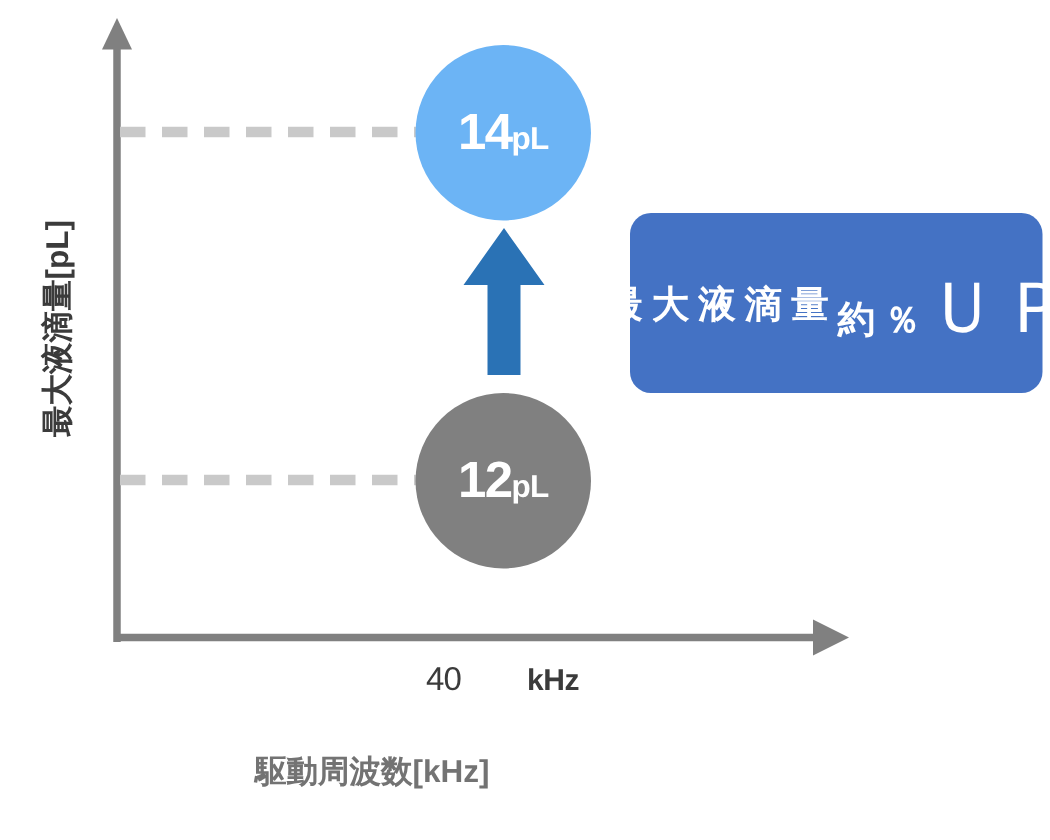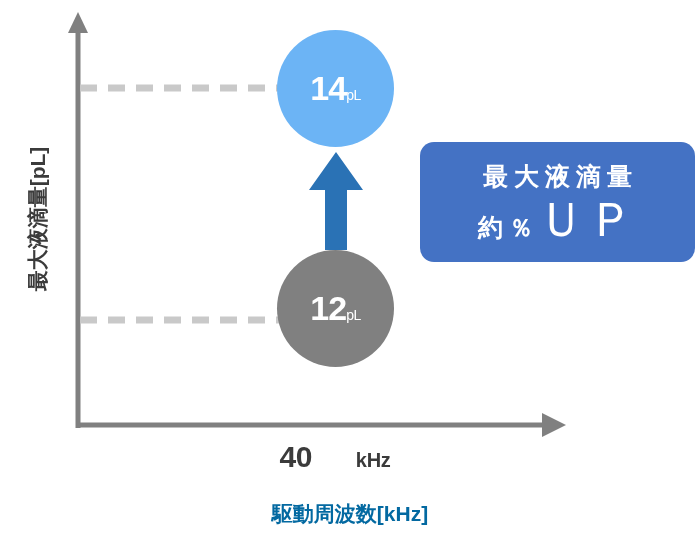--- a/index.html
+++ b/index.html
@@ -52,41 +52,40 @@
   .x-tick-label {
     position: absolute;
     left: 255px;
     top: 440px;
     width: 160px;
     text-align: center;
     color: #3b3b3b;
     white-space: nowrap;
   }
   .x-tick-label .tick-num {
-    font-size: 30px;
-    font-weight: bold;
+    font-size: 22px;
+    font-weight: normal;
     letter-spacing: -0.5px;
   }
   .x-tick-label .tick-unit {
     font-size: 20px;
     font-weight: bold;
     letter-spacing: -0.3px;
     margin-left: 44px;
   }
 
   
   .x-axis-title {
     position: absolute;
     left: 170px;
     top: 500px;
     width: 360px;
-    text-align: center;
     font-size: 21px;
     font-weight: bold;
-    color: #0369a1;
+    color: #737373;
     white-space: nowrap;
   }
 
   
   .bubble {
     position: absolute;
     border-radius: 50%;
     display: flex;
     align-items: center;
     justify-content: center;
@@ -97,48 +96,47 @@
     line-height: 1;
     position: relative;
     top: -1px;
   }
   .bubble-label .val {
     font-size: 34px;
     font-weight: bold;
     letter-spacing: -1px;
   }
   .bubble-label .unit {
-    font-size: 14px;
-    font-weight: normal;
+    font-size: 21px;
+    font-weight: bold;
     letter-spacing: -0.5px;
   }
 
   #bubble-new {
     left: 277px;
     top: 30px;
     width: 117px;
     height: 117px;
   }
   #bubble-old {
     left: 277px;
-    top: 250px;
+    top: 262px;
     width: 117px;
     height: 117px;
   }
 
   
   #callout-badge {
     position: absolute;
     left: 420px;
     top: 142px;
     width: 275px;
     height: 120px;
     border-radius: 14px;
     display: flex;
-    flex-direction: column;
     align-items: center;
     justify-content: center;
     box-sizing: border-box;
     padding-top: 4px;
   }
   #callout-badge .badge-line1 {
     color: #ffffff;
     font-size: 25px;
     font-weight: bold;
     letter-spacing: 6px;

